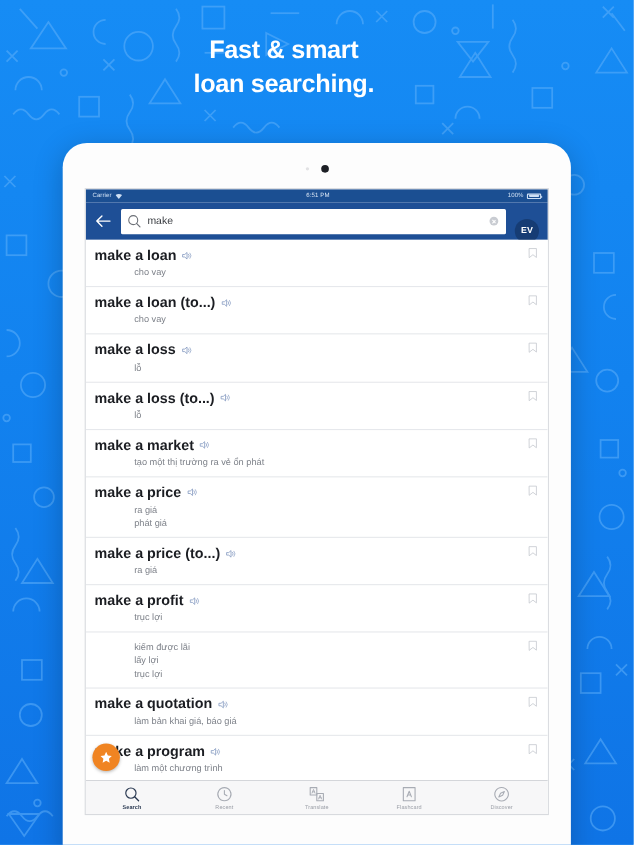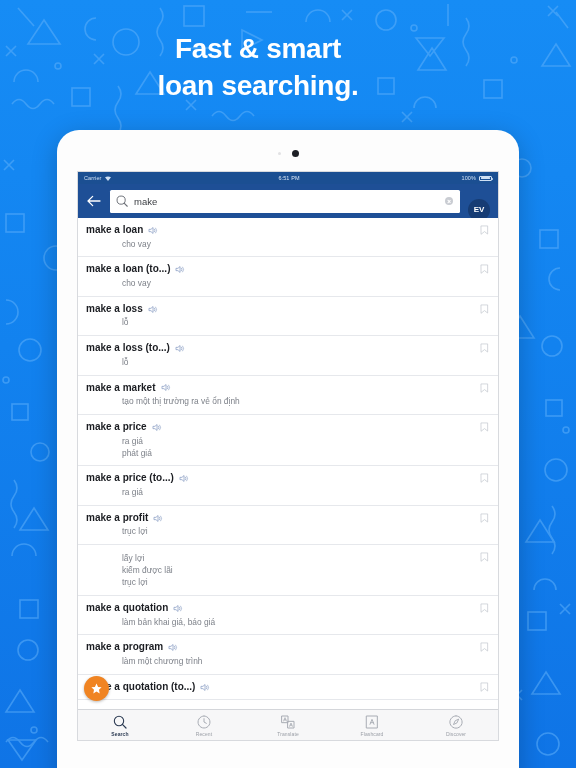--- a/index.html
+++ b/index.html
@@ -16,21 +16,21 @@
     background:linear-gradient(180deg,#168cf5 0%,#1282ef 45%,#0f74e6 100%);
     z-index:0;
   }
   #bg-pattern svg { position:absolute; inset:0; width:576px; height:768px; }
 
   
   #headline {
     position:absolute; top:30px; left:0; width:516px;
     text-align:center; z-index:3;
     color:#ffffff;
-    font-size:28px; font-weight:bold; line-height:1.33;
+    font-size:23px; font-weight:bold; line-height:1.33;
     letter-spacing:-0.3px;
   }
   #headline div { white-space:nowrap; }
 
   
   #tablet {
     position:absolute; left:57px; top:130px;
     width:462px; height:660px;
     background:#fdfdfd;
     border-radius:22px;
@@ -109,21 +109,21 @@
   }
   .result-row {
     display:flex; align-items:flex-start;
     padding:6px 9px 6px 8px;
     border-bottom:1px solid #e6e8ec;
     min-height:0;
   }
   .row-main { flex:1 1 auto; min-width:0; }
   .row-term {
     display:flex; align-items:center; gap:5px;
-    font-size:10px; font-weight:bold; color:#1b1d22; line-height:1.25;
+    font-size:13px; font-weight:bold; color:#1b1d22; line-height:1.25;
   }
   .speaker-icon { width:11px; height:11px; flex:0 0 auto; cursor:pointer; }
   .row-defs { margin-top:2px; }
   .def-line {
     font-size:8.4px; color:#7d8189; line-height:1.42;margin-left:36px;
   }
   .bookmark-icon { width:9px; height:10px; flex:0 0 auto; margin-top:1px; cursor:pointer; }
 
   
   #fab-star {
@@ -362,21 +362,21 @@
           <div class="row-main">
             <div class="row-term">
               <span>make a market</span>
               <svg viewBox="0 0 24 24" class="speaker-icon">
                 <path d="M3 9.5 H6.5 L11 5.5 V18.5 L6.5 14.5 H3 Z" stroke="#7d93bd" stroke-width="1.5" fill="none" stroke-linecap="round" stroke-linejoin="round"></path>
                 <path d="M14 9 a4.5 4.5 0 0 1 0 6" stroke="#7d93bd" stroke-width="1.4" fill="none" stroke-linecap="round" stroke-linejoin="round"></path>
                 <path d="M16.8 6.8 a8 8 0 0 1 0 10.4" stroke="#7d93bd" stroke-width="1.3" fill="none" stroke-linecap="round" stroke-linejoin="round"></path>
               </svg>
             </div>
             <div class="row-defs">
-              <div class="def-line">tạo một thị trường ra vẻ ổn định</div>
+              <div class="def-line">tạo một thị trường ra vẻ ổn phát</div>
             </div>
           </div>
           <svg viewBox="0 0 20 22" class="bookmark-icon">
             <path d="M3 2 H17 V20 L10 14.5 L3 20 Z" stroke="#c3c7ce" stroke-width="1.6" fill="none" stroke-linecap="round" stroke-linejoin="round"></path>
           </svg>
         </div>
         <div class="result-row">
           <div class="row-main">
             <div class="row-term">
               <span>make a price</span>
@@ -427,22 +427,22 @@
               <div class="def-line">trục lợi</div>
             </div>
           </div>
           <svg viewBox="0 0 20 22" class="bookmark-icon">
             <path d="M3 2 H17 V20 L10 14.5 L3 20 Z" stroke="#c3c7ce" stroke-width="1.6" fill="none" stroke-linecap="round" stroke-linejoin="round"></path>
           </svg>
         </div>
         <div class="result-row">
           <div class="row-main">
             <div class="row-defs">
+              <div class="def-line">kiếm được lãi</div>
               <div class="def-line">lấy lợi</div>
-              <div class="def-line">kiếm được lãi</div>
               <div class="def-line">trục lợi</div>
             </div>
           </div>
           <svg viewBox="0 0 20 22" class="bookmark-icon">
             <path d="M3 2 H17 V20 L10 14.5 L3 20 Z" stroke="#c3c7ce" stroke-width="1.6" fill="none" stroke-linecap="round" stroke-linejoin="round"></path>
           </svg>
         </div>
         <div class="result-row">
           <div class="row-main">
             <div class="row-term">

